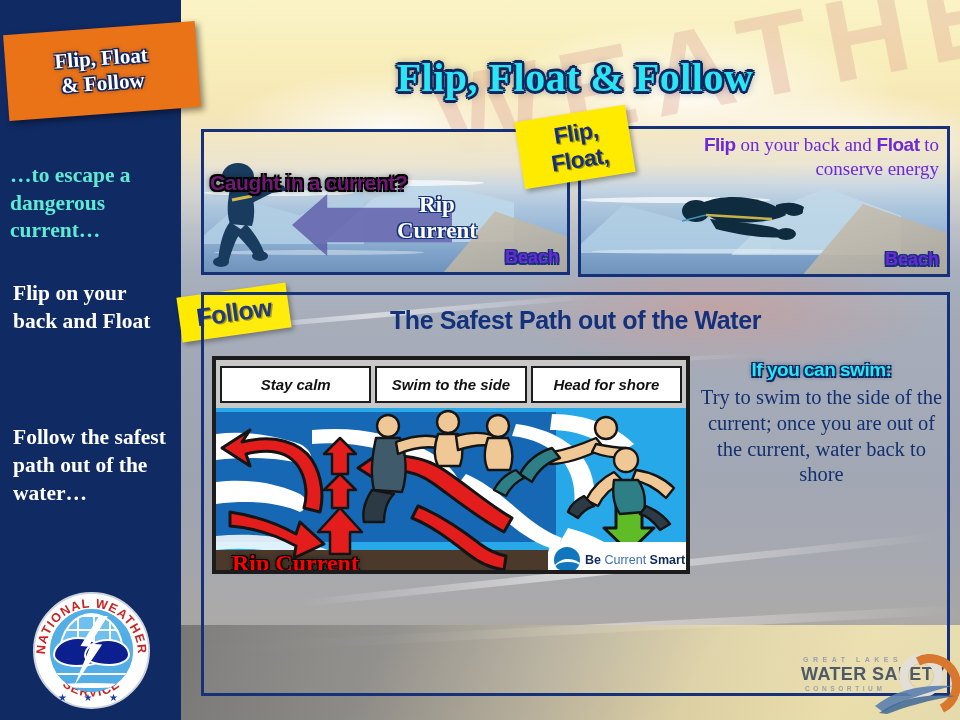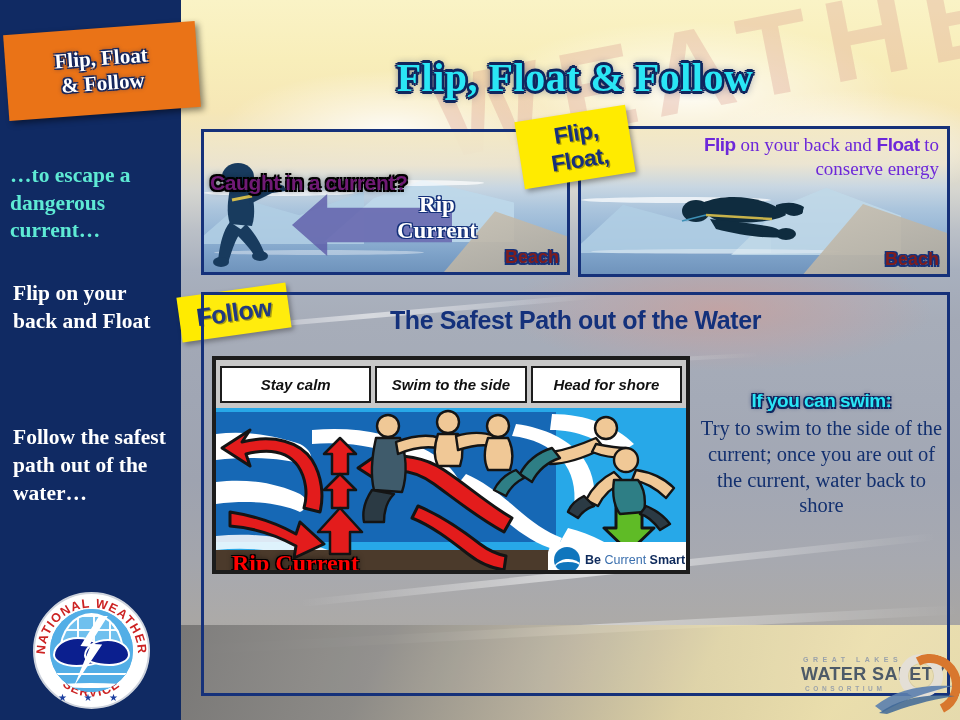--- a/index.html
+++ b/index.html
@@ -197,21 +197,21 @@
     font-family:"Liberation Sans", sans-serif; font-weight:bold; font-size:21px;
     color:#701a75; letter-spacing:-0.4px;
     text-shadow:
       -1.6px -1.6px 0 #000, 1.6px -1.6px 0 #000,
       -1.6px 1.6px 0 #000, 1.6px 1.6px 0 #000, 0 0 6px #000;
     margin-top: 36px;
   }
   .beach-label {
     position:absolute; right:8px; bottom:4px;
     font-family:"Liberation Sans", sans-serif; font-weight:bold; font-size:18px;
-    color:#7f1d1d;
+    color:#6d28d9;
     text-shadow:-1.5px -1.5px 0 #15317a, 1.5px -1.5px 0 #15317a,
                 -1.5px 1.5px 0 #15317a, 1.5px 1.5px 0 #15317a;
   }
   .rip-arrow {
     position:absolute; left:88px; top:62px; width:160px; height:62px;
     background:rgba(92,90,168,0.80);
     clip-path:polygon(0% 50%, 22% 0%, 22% 22%, 100% 22%, 100% 78%, 22% 78%, 22% 100%);
   }
   .rip-text {
     position:absolute; left:148px; top:60px; width:170px; text-align:center;
@@ -310,21 +310,21 @@
     background:#1076bd; border-radius:50%; z-index:2;
   }
   .bcs-txt {
     font-family:"Liberation Sans", sans-serif; font-size:12.5px; color:#1b3a73;
     white-space:nowrap;
   }
   .bcs-txt b { color:#0f2b5c; }
   .bcs-txt .mid { color:#3a6fae; font-weight:normal; }
 
   .right-col {
-    position:absolute; left:492px; top:64px; width:251px; text-align:center;margin-top:31px;
+    position:absolute; left:492px; top:64px; width:251px; text-align:center;
   }
   .cyan-head {
     font-family:"Liberation Sans", sans-serif; font-weight:bold; font-size:19px;
     color:#2ae6f5; letter-spacing:-0.5px;
     text-shadow:-1.5px -1.5px 0 #10265e, 1.5px -1.5px 0 #10265e,
                 -1.5px 1.5px 0 #10265e, 1.5px 1.5px 0 #10265e, 0 0 5px #10265e;
   }
   .right-body {
     margin-top:4px; font-size:20.5px; line-height:1.26; color:#13306f;
   }

